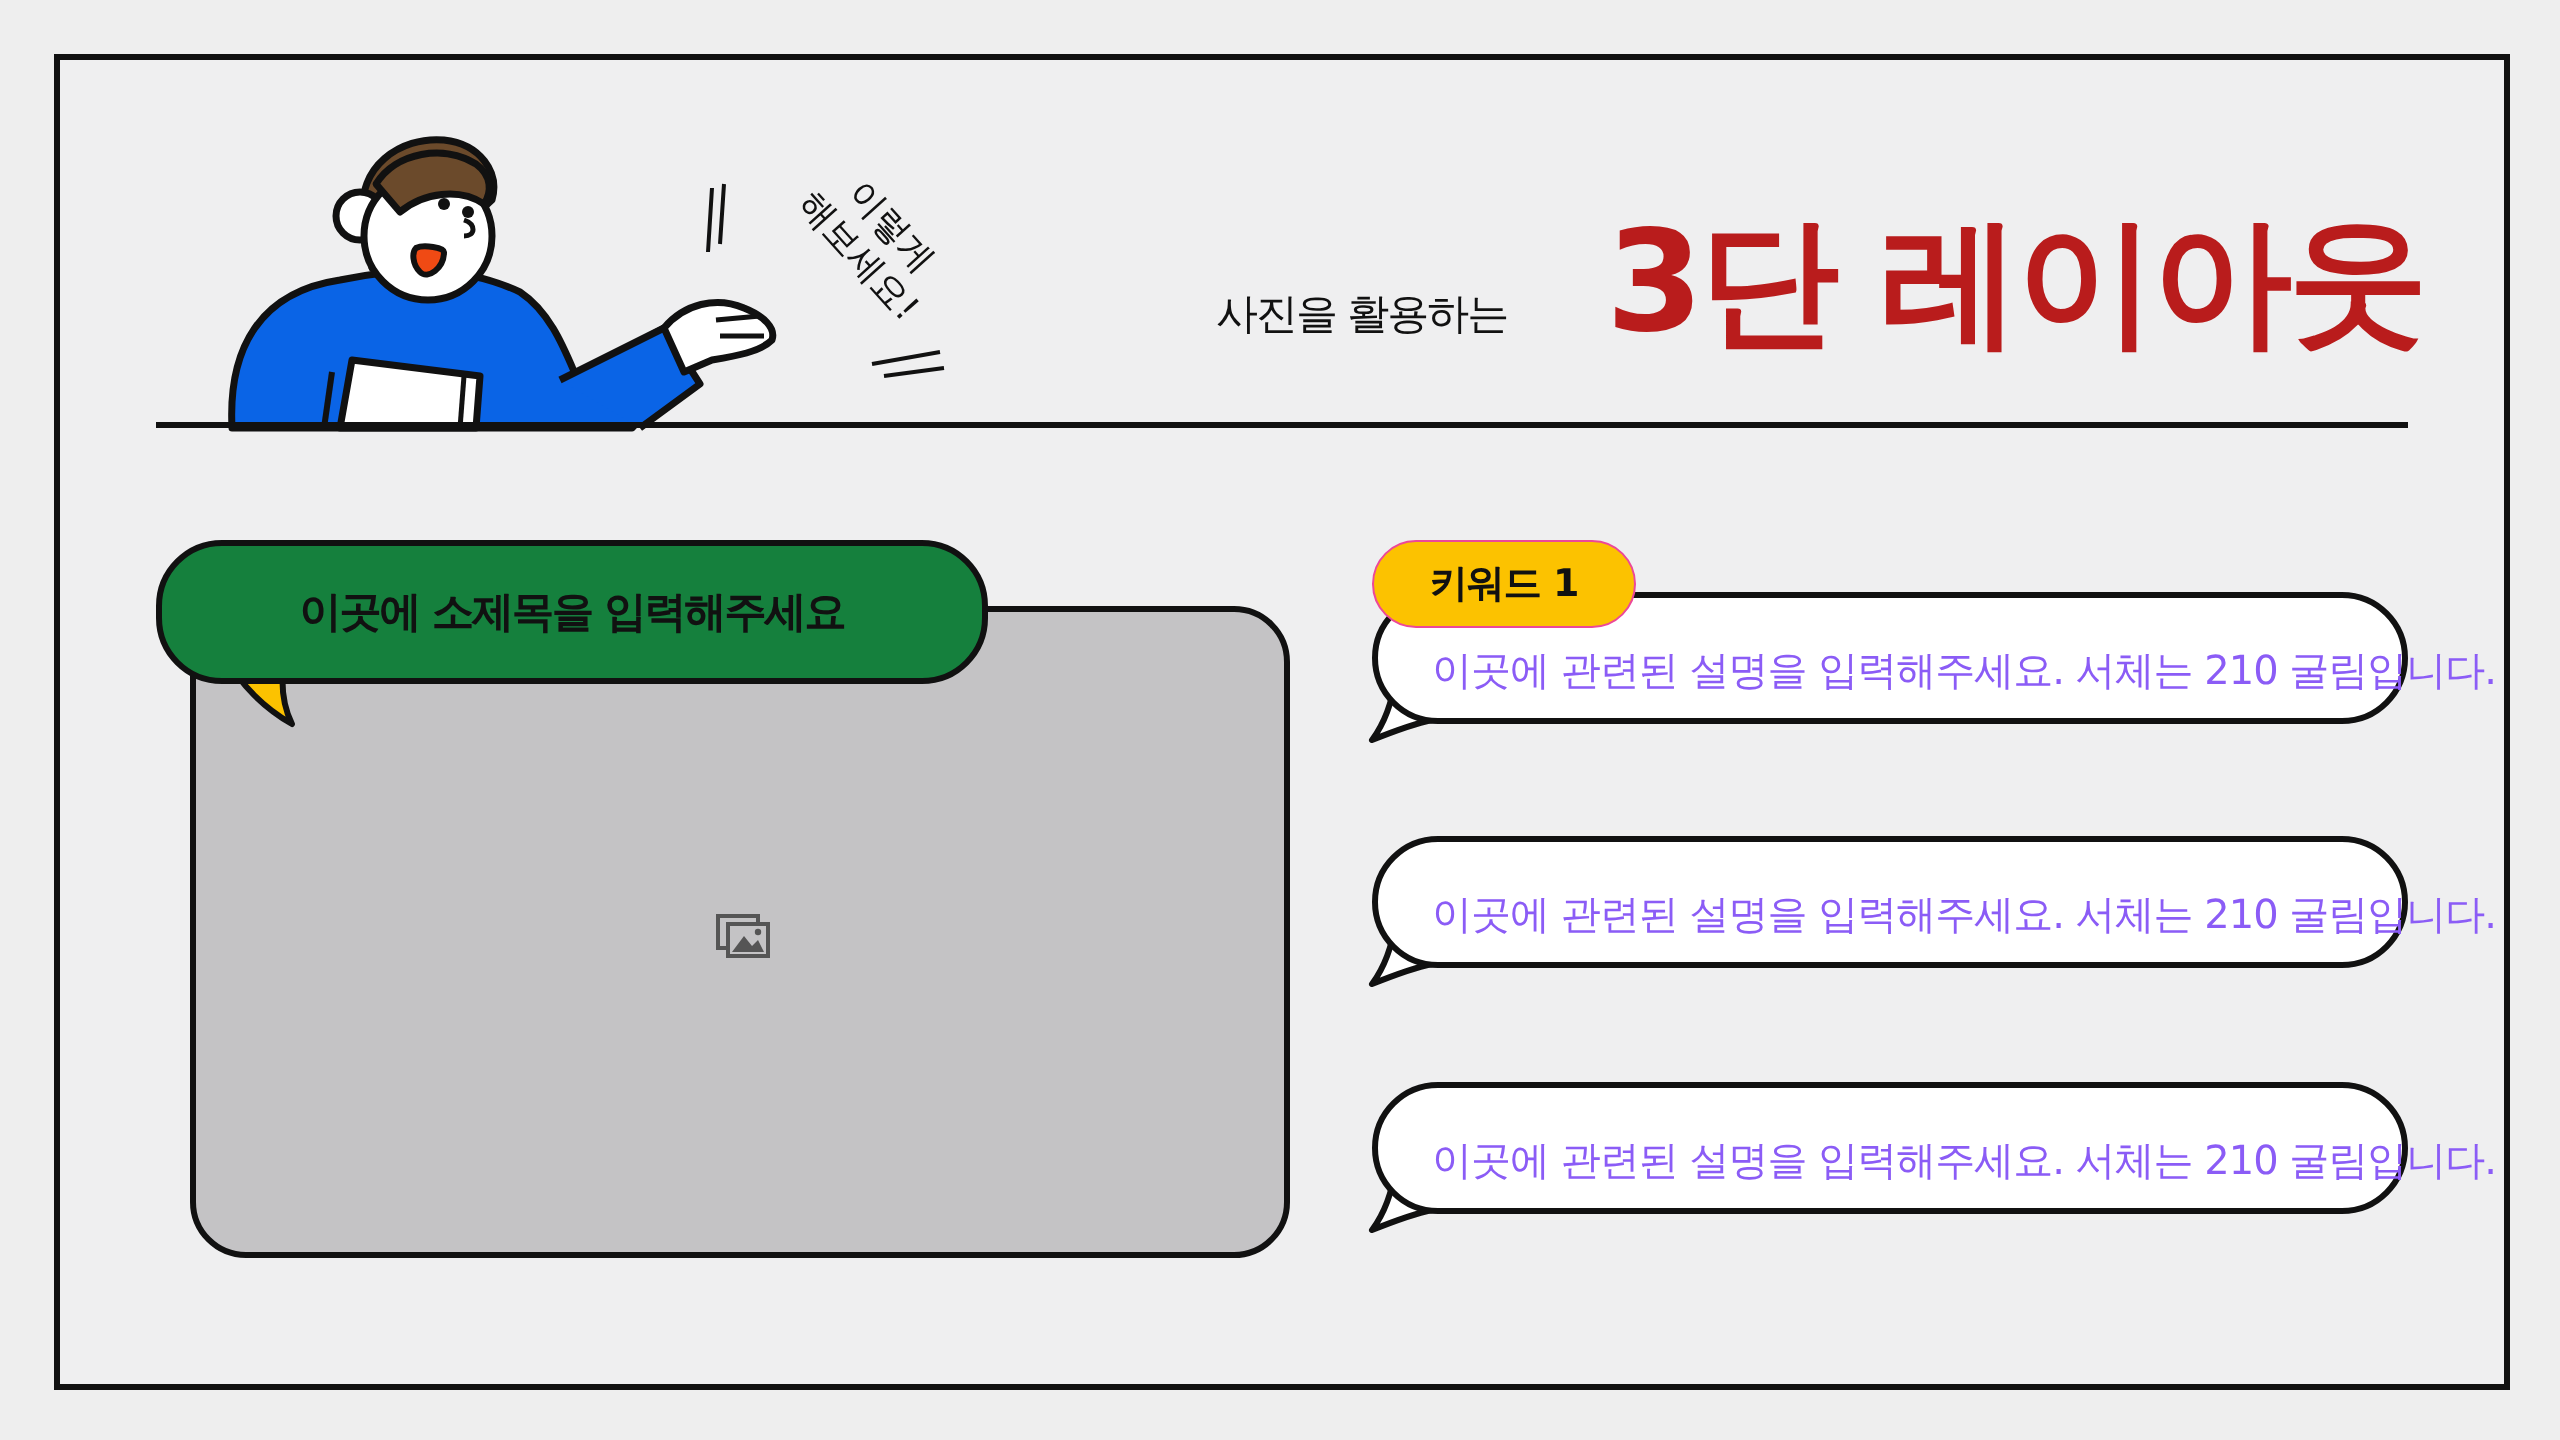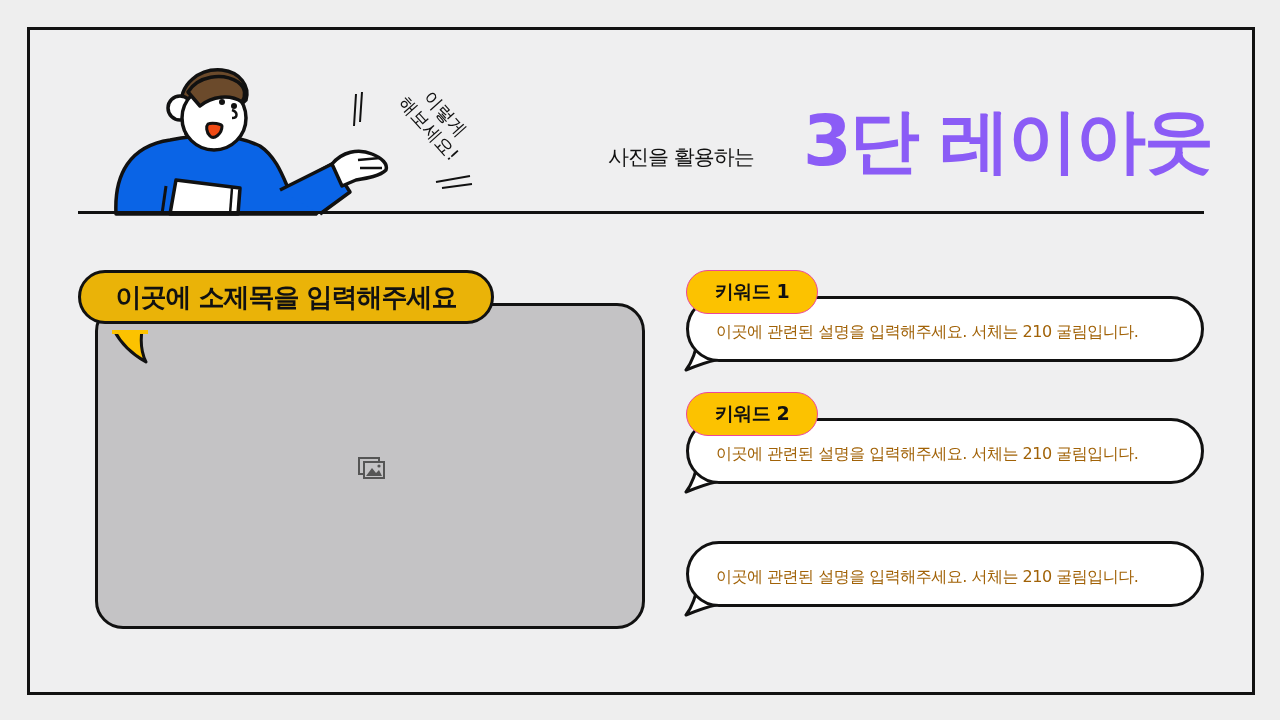--- a/index.html
+++ b/index.html
@@ -3,32 +3,32 @@
 <meta charset="utf-8">
 <style>
   html, body { margin:0; padding:0; }
   body { width:1280px; height:720px; background:#eeeeee; position:relative; overflow:hidden;
     font-family:"DejaVu Sans","Liberation Sans",sans-serif; color:#111; }
   .frame { position:absolute; left:27px; top:27px; width:1222px; height:662px;
     border:3px solid #111; background:#efeff0; box-sizing:content-box; }
   .abs { position:absolute; }
   .header-line { position:absolute; left:78px; top:211px; width:1126px; height:3px; background:#111; }
   .subtitle { position:absolute; left:608px; top:143px; font-size:21px; letter-spacing:-1px; color:#111; }
-  .title { position:absolute; left:803px; top:106px; font-size:70px; font-weight:bold; letter-spacing:-2px; color:#8b5cf6; line-height:1; }
+  .title { position:absolute; left:803px; top:106px; font-size:70px; font-weight:bold; letter-spacing:-2px; color:#b91c1c; line-height:1; }
   .photo-box { position:absolute; left:95px; top:303px; width:550px; height:326px; background:#c4c3c5;
     border:3px solid #111; border-radius:28px; box-sizing:border-box; }
   .photo-icon { position:absolute; left:358px; top:456px; width:28px; height:24px; }
-  .subhead { position:absolute; left:78px; top:270px; width:416px; height:54px; background:#eab308;
+  .subhead { position:absolute; left:78px; top:270px; width:416px; height:72px; background:#15803d;
     border:3px solid #111; border-radius:33px; box-sizing:border-box; display:flex; align-items:center; justify-content:center;
-    font-size:26px; font-weight:bold; letter-spacing:-1px; }
+    font-size:21px; font-weight:bold; letter-spacing:-1px; }
   .subhead-tail { position:absolute; left:110px; top:330px; width:50px; height:34px; }
   .kw-card { position:absolute; left:686px; width:518px; height:86px; }
   .kw-bubble { position:absolute; left:0; top:20px; width:518px; height:66px; background:#fff; border:3px solid #111;
     border-radius:34px; box-sizing:border-box; }
-  .kw-desc { position:absolute; left:30px; top:46px; font-size:16px; letter-spacing:-0.5px; color:#a16207; white-space:nowrap; }
+  .kw-desc { position:absolute; left:30px; top:46px; font-size:20px; letter-spacing:-0.5px; color:#8b5cf6; white-space:nowrap; }
   .kw-tag { position:absolute; left:0; top:-6px; width:132px; height:44px; background:#fcc200; border:1px solid #ec4899;
     border-radius:22px; box-sizing:border-box; display:flex; align-items:center; justify-content:center;
     font-size:19px; font-weight:bold; letter-spacing:-0.5px; }
   .kw-tail { position:absolute; left:-2px; top:62px; width:36px; height:34px; }
   .exclaim { position:absolute; left:366px; top:90px; width:100px; height:100px; transform:rotate(48deg); transform-origin:center; }
   .exclaim span { display:block; font-size:18px; line-height:22px; text-align:center; color:#111; }
 </style>
 </head>
 <body>
 
@@ -101,21 +101,20 @@
   <div class="kw-desc">이곳에 관련된 설명을 입력해주세요. 서체는 210 굴림입니다.</div>
   <div class="kw-tag">키워드 1</div>
 </div>
 
 <div class="kw-card" style="top:398px">
   <svg class="kw-tail" viewBox="0 0 36 34">
     <path d="M14,0 C12,14 8,24 2,32 C12,28 22,24 32,22 L30,0 Z" fill="#fff" stroke="#111" stroke-width="3" stroke-linejoin="round"></path>
   </svg>
   <div class="kw-bubble"></div>
   <div class="kw-desc">이곳에 관련된 설명을 입력해주세요. 서체는 210 굴림입니다.</div>
-  <div class="kw-tag">키워드 2</div>
 </div>
 
 <div class="kw-card" style="top:521px">
   <svg class="kw-tail" viewBox="0 0 36 34">
     <path d="M14,0 C12,14 8,24 2,32 C12,28 22,24 32,22 L30,0 Z" fill="#fff" stroke="#111" stroke-width="3" stroke-linejoin="round"></path>
   </svg>
   <div class="kw-bubble"></div>
   <div class="kw-desc">이곳에 관련된 설명을 입력해주세요. 서체는 210 굴림입니다.</div>
 </div>
 

